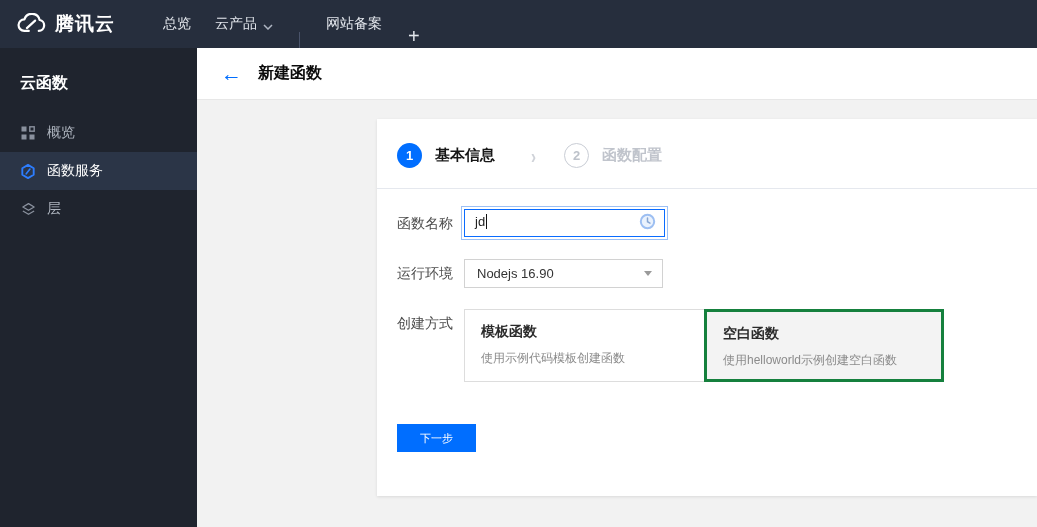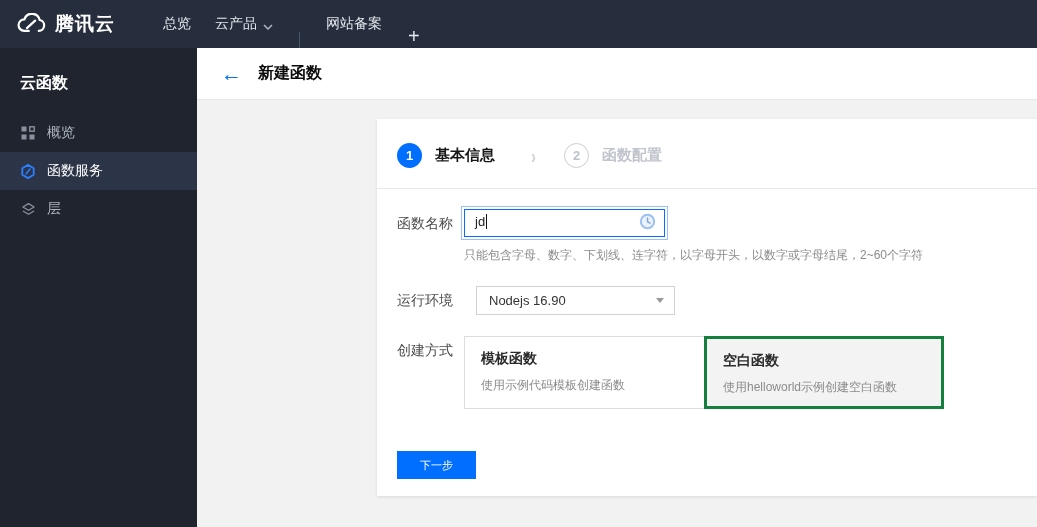--- a/index.html
+++ b/index.html
@@ -41,21 +41,21 @@
   .step-circle.inactive{background:#ffffff;color:#bdc2ca;border:1px solid #c9cdd5;}
   .step-label{font-size:15px;font-weight:bold;margin-left:13px;}
   .step-label.active{color:#181818;}
   .step-label.inactive{color:#c0c4cc;}
   .step-chevron{color:#cfd2d8;font-size:15px;font-weight:bold;margin:0 28px 0 36px;transform:scaleY(1.3);}
 
   
   .form{padding:20px 20px 0 20px;}
   .form-row{display:flex;align-items:flex-start;}
   .form-label{flex:0 0 67px;font-size:14px;color:#4c4c4c;line-height:28px;}
-  .row-runtime{margin-top:22px;gap:12px;}
+  .row-runtime{margin-top:22px;}
   .row-method{margin-top:21px;}
 
   .input-box{width:201px;height:28px;border:1px solid #0a6cff;outline:1px solid #9cc0f5;outline-offset:2px;
     display:flex;align-items:center;padding:0 8px 4px 10px;background:#ffffff;cursor:text;}
   .input-value{font-size:13px;color:#222;}
   .text-cursor{width:1px;height:15px;background:#111;margin-left:1px;}
   .input-status{margin-left:auto;display:flex;align-items:center;}
   .form-help{font-size:12px;color:#8b8b8b;margin-top:10px;}
 
   .select-box{width:199px;height:29px;border:1px solid #d2d2d2;background:#ffffff;display:flex;align-items:center;
@@ -170,21 +170,20 @@
               <div class="input-box">
                 <span class="input-value">jd</span>
                 <span class="text-cursor"></span>
                 <span class="input-status">
                   <svg width="17" height="17" viewBox="0 0 16 16">
                     <circle cx="8" cy="8" r="6.3" fill="#eaf2fd" stroke="#9dbff2" stroke-width="1.9"></circle>
                     <path d="M8 4.8v3.4l2.3 1.4" fill="none" stroke="#87a6d3" stroke-width="1.4" stroke-linecap="round"></path>
                   </svg>
                 </span>
               </div>
-              <div class="form-help">只能包含字母、数字、下划线、连字符，以字母开头，以数字或字母结尾，2~60个字符</div>
             </div>
           </div>
 
           <div class="form-row row-runtime">
             <div class="form-label">运行环境</div>
             <div class="select-box">
               <span class="select-value">Nodejs 16.90</span>
               <span class="select-caret"></span>
             </div>
           </div>

